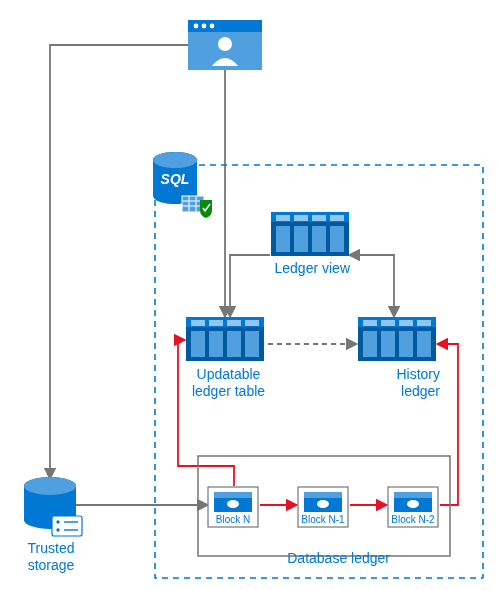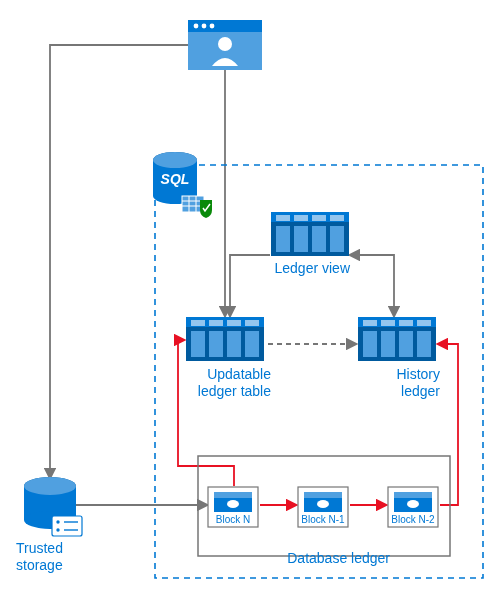--- a/index.html
+++ b/index.html
@@ -170,18 +170,18 @@
     <ellipse cx="413" cy="504" rx="6" ry="4" fill="#fff"></ellipse>
   </g>
 
   <text x="233" y="523" text-anchor="middle" fill="#0078d4" font-size="10">Block N</text>
   <text x="323" y="523" text-anchor="middle" fill="#0078d4" font-size="10">Block N-1</text>
   <text x="413" y="523" text-anchor="middle" fill="#0078d4" font-size="10">Block N-2</text>
 
 </svg>
 
 <div class="label" style="left:270px; top:260px; width:80px;">Ledger view</div>
-<div class="label" style="left:186px; top:366px; width:85px; text-align:right; white-space:pre-line;">Updatable
+<div class="label" style="left:186px; top:366px; width:85px; text-align:center; white-space:pre-line;">Updatable
 ledger table</div>
 <div class="label" style="left:356px; top:366px; width:84px;">History ledger</div>
-<div class="label" style="left:16px; top:540px; width:70px; text-align:left; white-space:pre-line;">Trusted
+<div class="label" style="left:16px; top:540px; width:70px; text-align:center; white-space:pre-line;">Trusted
 storage</div>
 <div class="label" style="left:260px; top:550px; width:130px;">Database ledger</div>
 
 </body></html>

